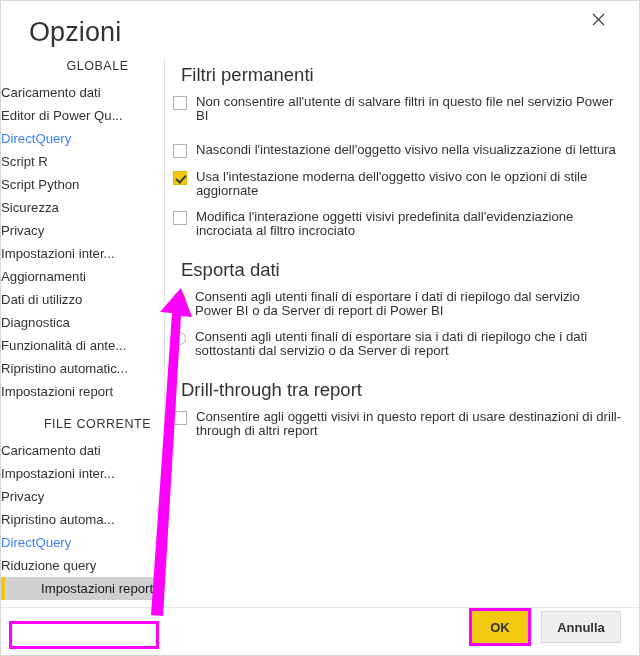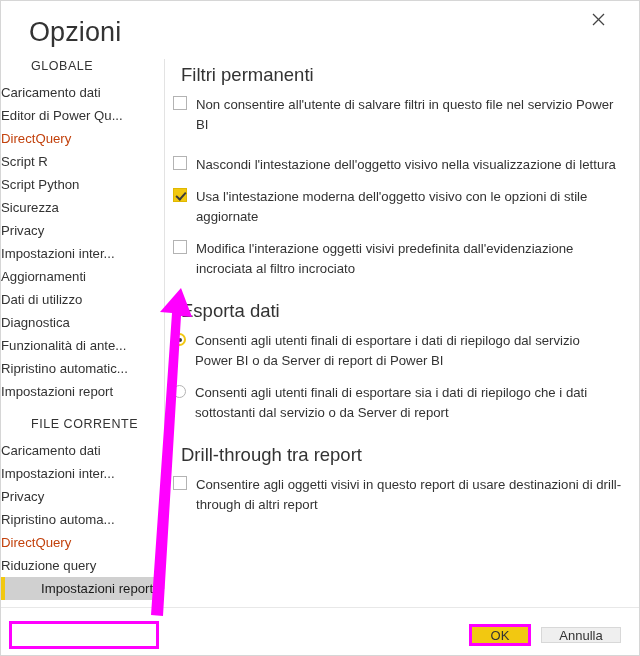--- a/index.html
+++ b/index.html
@@ -34,29 +34,29 @@
     cursor: pointer;
   }
   #close-button svg { display: block; }
 
   
   #sidebar {
     position: absolute; left: 0; top: 58px; width: 163px; height: 540px;
   }
   .nav-group-label {
     font-size: 12.5px; color: #333333; font-weight: 400;
-    letter-spacing: .55px; padding-left: 30px;
+    letter-spacing: .55px; padding-left: 30px; text-align: center;
   }
   .nav-item {
     height: 23px; line-height: 23px;
     font-size: 13.2px; color: #333333;
     white-space: nowrap; overflow: hidden;
     cursor: pointer;
   }
-  .nav-item.accent { color: #c2410c; }
+  .nav-item.accent { color: #3b82f6; }
   .nav-item.selected {
     background: #d0d0d0;
     border-left: 4px solid #f2c811;
     padding-left: 36px;
     color: #1a1a1a;
   }
   #vertical-divider {
     position: absolute; left: 163px; top: 58px;
     width: 1px; height: 530px; background: #e3e3e3;
   }
@@ -67,21 +67,21 @@
   }
   .section-heading {
     font-size: 18.5px; font-weight: 400; color: #333333;
     line-height: 24px; margin: 0 0 8px 8px;
   }
   .opt-row {
     display: flex; align-items: flex-start;
     margin-bottom: 12px; cursor: pointer;
   }
   .opt-label {
-    font-size: 13.2px; color: #333333; line-height: 20px;
+    font-size: 13.2px; color: #333333; line-height: 14px;
     margin-left: 9px; max-width: 410px;
   }
   .opt-label.wide { max-width: 432px; }
 
   
   .cb {
     flex: 0 0 auto; width: 14px; height: 14px; margin-top: 1px;
     border: 1px solid #b3b3b3; background: #ffffff;
     position: relative;
   }
@@ -112,25 +112,26 @@
   
   #footer-divider {
     position: absolute; left: 0; bottom: 47px; width: 640px; height: 1px;
     background: #e8e8e8;
   }
   #footer {
     position: absolute; right: 18px; bottom: 12px;
     display: flex; align-items: center; gap: 13px;
   }
   .btn {
-    height: 16px; min-width: 82px; padding: 0 12px;
+    height: 32px; min-width: 82px; padding: 0 12px;
     font-size: 13px; color: #333333;
     border: 1px solid #d8d8d8; background: #efefef;
     display: flex; align-items: center; justify-content: center;
     cursor: pointer;
+    font-weight: bold;
   }
   #ok-button {
     background: #f2c811; border: 1px solid #f2c811;
     outline: 3px solid #ff00ff; outline-offset: 0px;
     min-width: 56px; width: 56px;
   }
   #cancel-button { width: 80px; min-width: 80px; }
 
   
   #annotation-layer {

